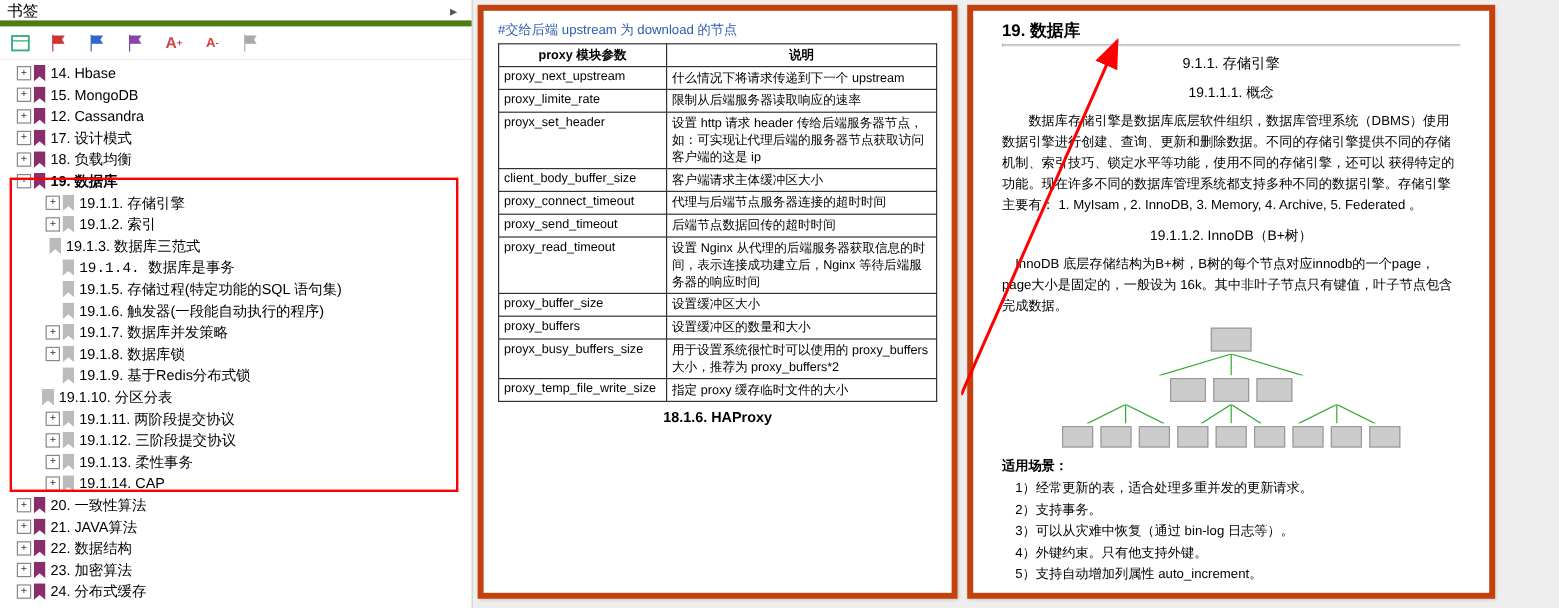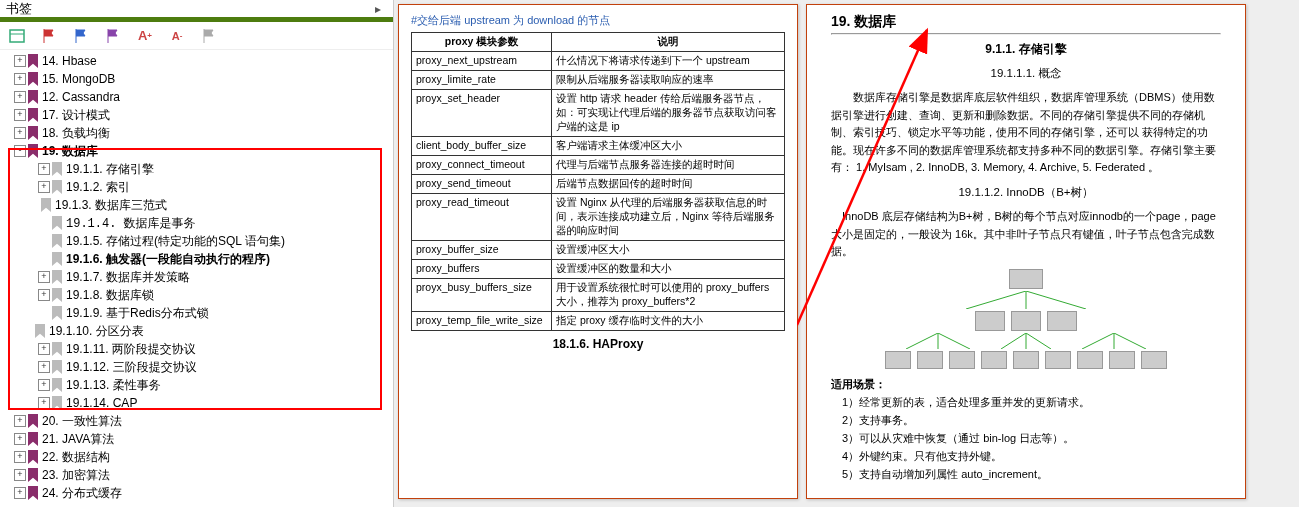--- a/index.html
+++ b/index.html
@@ -15,31 +15,31 @@
 .node{display:flex;align-items:center;height:18px;white-space:nowrap}
 .exp{width:12px;height:12px;border:1px solid #888;font-size:9px;line-height:9px;text-align:center;margin-left:2px;margin-right:2px;color:#333;flex-shrink:0}
 .exp.empty{border:none}
 .bm{width:10px;height:14px;margin-right:4px;flex-shrink:0;position:relative}
 .bm::before{content:"";position:absolute;inset:0;background:#8a2d6b;clip-path:polygon(0 0,100% 0,100% 100%,50% 70%,0 100%)}
 .node.grey .bm::before{background:#bbb}
 .lbl{color:#000}
 .node.sel .lbl{font-weight:bold}
 .redbox{position:absolute;left:8px;top:148px;width:374px;height:262px;border:2px solid red;pointer-events:none;z-index:3}
 .content{flex:1;display:flex;background:#eee;overflow:hidden}
-.page{background:#fff;border:1px solid #c2410c;box-shadow:1px 1px 3px rgba(0,0,0,.2);margin:4px}
+.page{background:#fff;border:5px solid #c2410c;box-shadow:1px 1px 3px rgba(0,0,0,.2);margin:4px}
 .page1{width:400px;height:495px;padding:8px 12px;font-size:11px}
 .page2{width:440px;height:495px;padding:8px 24px;font-size:11px;position:relative}
 .link{color:#2a5db0;font-size:11px;margin-bottom:4px;display:block}
 table{border-collapse:collapse;width:100%;font-size:10.5px}
 th,td{border:1px solid #333;padding:2px 4px;text-align:left;vertical-align:top}
 th{text-align:center;background:#fff;font-weight:bold}
 .rowh td:first-child{width:140px}
 .sect{font-weight:bold;font-size:12px;margin-top:6px;text-align:center}
 .h1{font-weight:bold;font-size:14px}
-.h2{font-weight:bold;font-size:12px;text-align:center;margin:6px 0}
+.h2{font-weight:normal;font-size:12px;text-align:center;margin:6px 0}
 .h3{font-weight:normal;font-size:11.5px;text-align:center;margin:8px 0}
 .para{font-size:11px;line-height:1.6;margin:4px 0;text-indent:2em}
 .list-item{font-size:11px;margin:3px 0 3px 1em}
 .arrow-red{position:absolute;left:-10px;top:10px;pointer-events:none;z-index:2}
 .btree{display:flex;flex-direction:column;align-items:center;margin:6px 0}
 .btree-row{display:flex;gap:6px;justify-content:center;margin:2px 0}
 .btree-box{width:34px;height:20px;background:#ccc;border:1px solid #999}
 .btree-row.r2 .btree-box{width:30px}
 .btree-row.r3 .btree-box{width:26px;height:18px}
 </style>
@@ -130,21 +130,21 @@
       <div class="node grey" style="padding-left: 36px; font-family: Liberation Mono, monospace;">
         <span class="exp empty"></span>
         <span class="bm"></span>
         <span class="lbl">19.1.4. 数据库是事务</span>
       </div>
       <div class="node grey" style="padding-left: 36px;">
         <span class="exp empty"></span>
         <span class="bm"></span>
         <span class="lbl">19.1.5. 存储过程(特定功能的SQL 语句集)</span>
       </div>
-      <div class="node grey" style="padding-left: 36px; font-weight: bold;">
+      <div class="node grey" style="padding-left: 36px;">
         <span class="exp empty"></span>
         <span class="bm"></span>
         <span class="lbl">19.1.6. 触发器(一段能自动执行的程序)</span>
       </div>
       <div class="node grey" style="padding-left: 36px;">
         <span class="exp">+</span>
         <span class="bm"></span>
         <span class="lbl">19.1.7. 数据库并发策略</span>
       </div>
       <div class="node grey" style="padding-left: 36px;">

